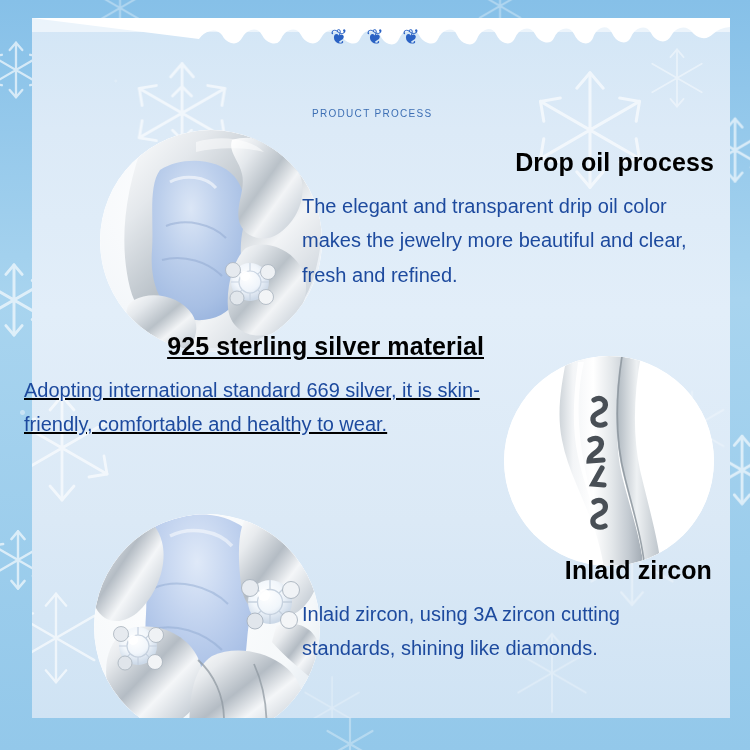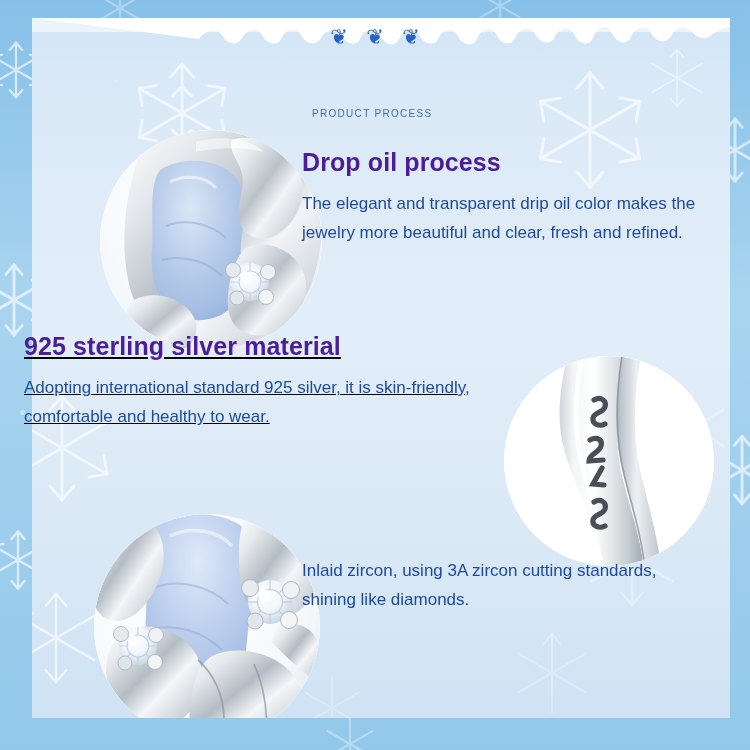--- a/index.html
+++ b/index.html
@@ -108,27 +108,28 @@
     z-index: 5;
     white-space: nowrap;
   }
 
   
   .block { position: absolute; z-index: 5; }
   .block h2 {
     margin: 0 0 12px 0;
     font-size: 25px;
     font-weight: bold;
-    color: #4c1d95;
+    color: #000000;
     letter-spacing: .1px;
     white-space: nowrap;
+    text-align: right;
   }
   .block p {
     margin: 0;
-    font-size: 17px;
+    font-size: 20px;
     line-height: 1.72;
     color: #1d4a9e;
   }
 
   #block-drop-oil { left: 302px; top: 148px; width: 412px; }
   #block-silver   { left: 24px;  top: 332px; width: 460px; text-decoration: underline; }
   #block-zircon   { left: 302px; top: 556px; width: 410px; }
 
   
   .photo {
@@ -425,20 +426,21 @@
 
   <div class="eyebrow">PRODUCT PROCESS</div>
 
   <div class="block" id="block-drop-oil">
     <h2>Drop oil process</h2>
     <p>The elegant and transparent drip oil color makes the jewelry more beautiful and clear, fresh and refined.</p>
   </div>
 
   <div class="block" id="block-silver">
     <h2>925 sterling silver material</h2>
-    <p>Adopting international standard 925 silver, it is skin-friendly, comfortable and healthy to wear.</p>
+    <p>Adopting international standard 669 silver, it is skin-friendly, comfortable and healthy to wear.</p>
   </div>
 
   <div class="block" id="block-zircon">
+    <h2>Inlaid zircon</h2>
     <p>Inlaid zircon, using 3A zircon cutting standards, shining like diamonds.</p>
   </div>
 
 </div>
 
 </body></html>

